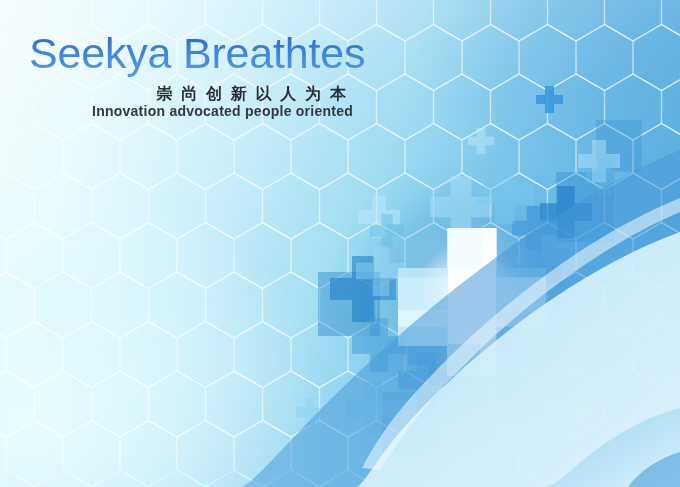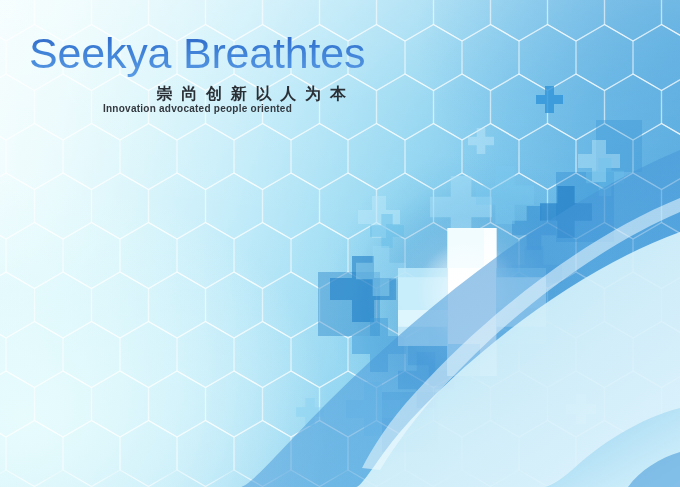--- a/index.html
+++ b/index.html
@@ -139,22 +139,22 @@
     font-weight: 700;
     letter-spacing: 1.6px;
     color: #2a2f36;
     white-space: nowrap;
   }
   .sub-en {
     position: absolute;
     left: 92px;
     top: 103px;
     width: 200px;
-    text-align: right;
-    font-size: 10px;
+    text-align: left;
+    font-size: 14px;
     font-weight: 700;
     letter-spacing: 0.25px;
     color: #33383f;
     white-space: nowrap;
   }
 </style>
 </head>
 <body>
 
 <div id="poster">

